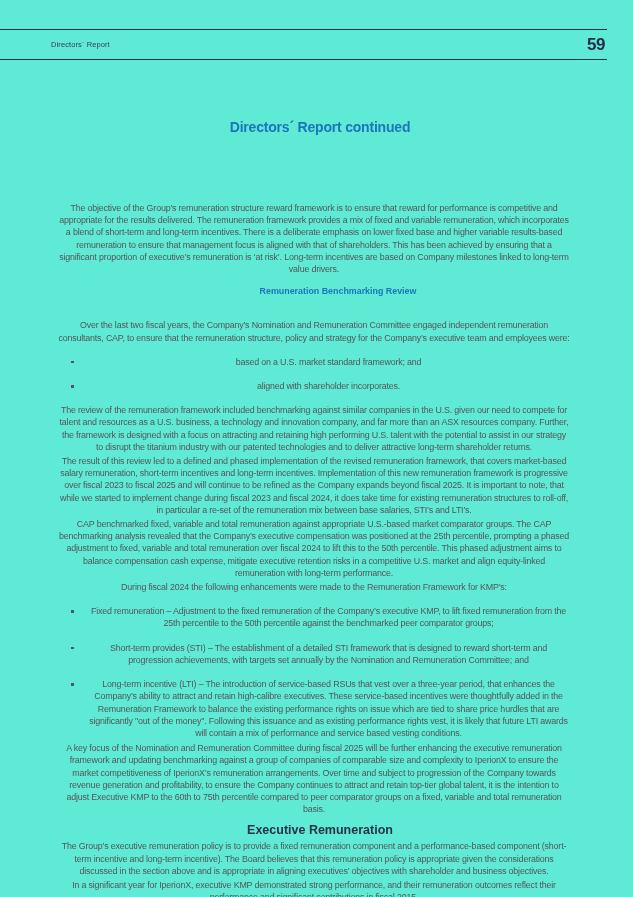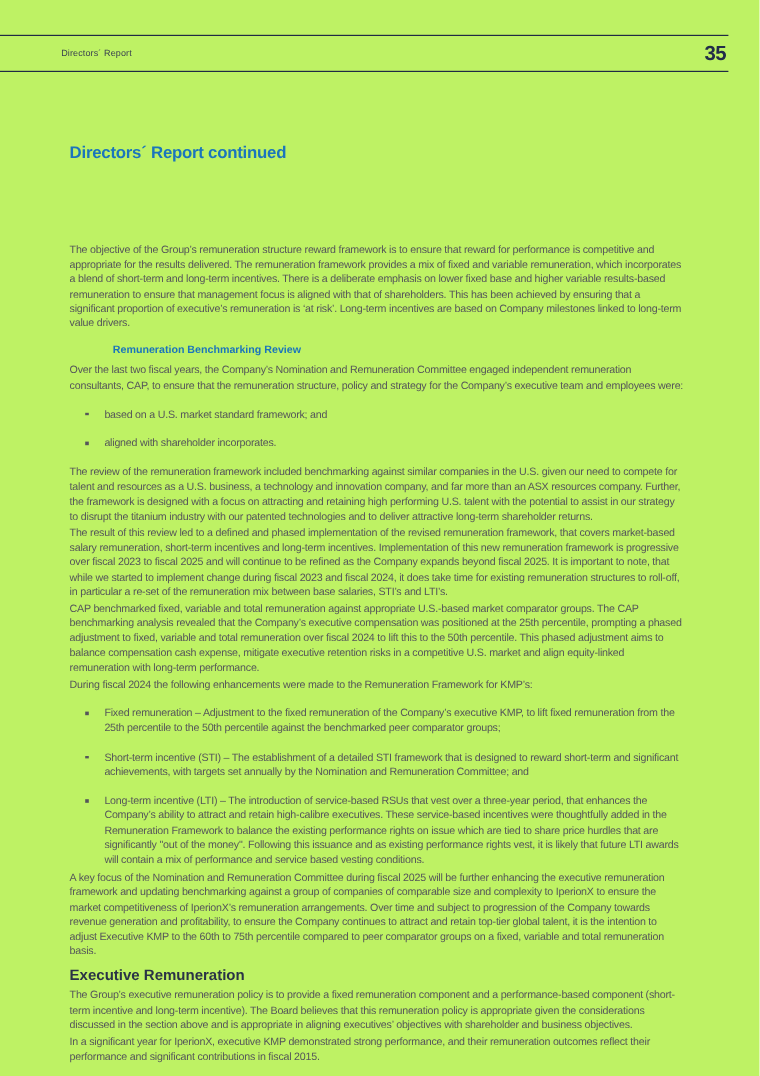--- a/index.html
+++ b/index.html
@@ -1,22 +1,23 @@
 <!DOCTYPE html>
 <html><head>
 <meta charset="utf-8">
 <style>
   html, body { margin: 0; padding: 0; background: #ffffff; }
   .page {
     position: relative;
     width: 633px;
     height: 897px;
-    background: #bef264;
+    background: #5eead4;
     font-family: "Liberation Sans", sans-serif;
     overflow: hidden;
+    text-align: center;
   }
   
   .page-header {
     position: absolute;
     top: 29px;
     left: 0;
     width: 607px;
     height: 31px;
     box-sizing: border-box;
     border-top: 1.5px solid #1f2a44;
@@ -58,21 +59,21 @@
     font-size: 8.9px;
     line-height: 12.2px;
     letter-spacing: -0.02em;
     margin: 0 12px 2px 0;
   }
   .h2-blue {
     font-size: 8.9px;
     font-weight: 700;
     line-height: 12.2px;
     color: #1b75bc;
-    margin: 10px 0 5px 0;
+    margin: 10px 0 22px 0;
     padding-left: 36px;
   }
   .h3-navy {
     font-size: 12.5px;
     line-height: 17px;
     color: #2a3346;
     margin: 7px 0 1px 0;
   }
   ul.bullets {
     list-style: none;
@@ -100,21 +101,21 @@
   }
   .term { font-weight: 400; }
 </style>
 </head>
 <body>
 
 <div class="page">
 
   <div class="page-header">
     <span class="header-label">Directors´ Report</span>
-    <span class="page-number">35</span>
+    <span class="page-number">59</span>
   </div>
 
   <div class="content">
 
     <h1 class="doc-title">Directors´ Report continued</h1>
 
     <p>The objective of the Group’s remuneration structure reward framework is to ensure that reward for performance is competitive and appropriate for the results delivered. The remuneration framework provides a mix of fixed and variable remuneration, which incorporates a blend of short-term and long-term incentives. There is a deliberate emphasis on lower fixed base and higher variable results-based remuneration to ensure that management focus is aligned with that of shareholders. This has been achieved by ensuring that a significant proportion of executive’s remuneration is ‘at risk’. Long-term incentives are based on Company milestones linked to long-term value drivers.</p>
 
     <h2 class="h2-blue">Remuneration Benchmarking Review</h2>
 
@@ -139,21 +140,21 @@
 
     <p>During fiscal 2024 the following enhancements were made to the Remuneration Framework for KMP’s:</p>
 
     <ul class="bullets list-b">
       <li>
         <span class="bullet-dot"></span>
         <span class="term">Fixed remuneration</span><span> – Adjustment to the fixed remuneration of the Company’s executive KMP, to lift fixed remuneration from the 25th percentile to the 50th percentile against the benchmarked peer comparator groups;</span>
       </li>
       <li>
         <span class="bullet-dot"></span>
-        <span class="term">Short-term incentive (STI)</span><span> – The establishment of a detailed STI framework that is designed to reward short-term and significant achievements, with targets set annually by the Nomination and Remuneration Committee; and</span>
+        <span class="term">Short-term provides (STI)</span><span> – The establishment of a detailed STI framework that is designed to reward short-term and progression achievements, with targets set annually by the Nomination and Remuneration Committee; and</span>
       </li>
       <li>
         <span class="bullet-dot"></span>
         <span class="term">Long-term incentive (LTI)</span><span> – The introduction of service-based RSUs that vest over a three-year period, that enhances the Company’s ability to attract and retain high-calibre executives. These service-based incentives were thoughtfully added in the Remuneration Framework to balance the existing performance rights on issue which are tied to share price hurdles that are significantly "out of the money". Following this issuance and as existing performance rights vest, it is likely that future LTI awards will contain a mix of performance and service based vesting conditions.</span>
       </li>
     </ul>
 
     <p>A key focus of the Nomination and Remuneration Committee during fiscal 2025 will be further enhancing the executive remuneration framework and updating benchmarking against a group of companies of comparable size and complexity to IperionX to ensure the market competitiveness of IperionX’s remuneration arrangements. Over time and subject to progression of the Company towards revenue generation and profitability, to ensure the Company continues to attract and retain top-tier global talent, it is the intention to adjust Executive KMP to the 60th to 75th percentile compared to peer comparator groups on a fixed, variable and total remuneration basis.</p>
 
     <h3 class="h3-navy">Executive Remuneration</h3>

